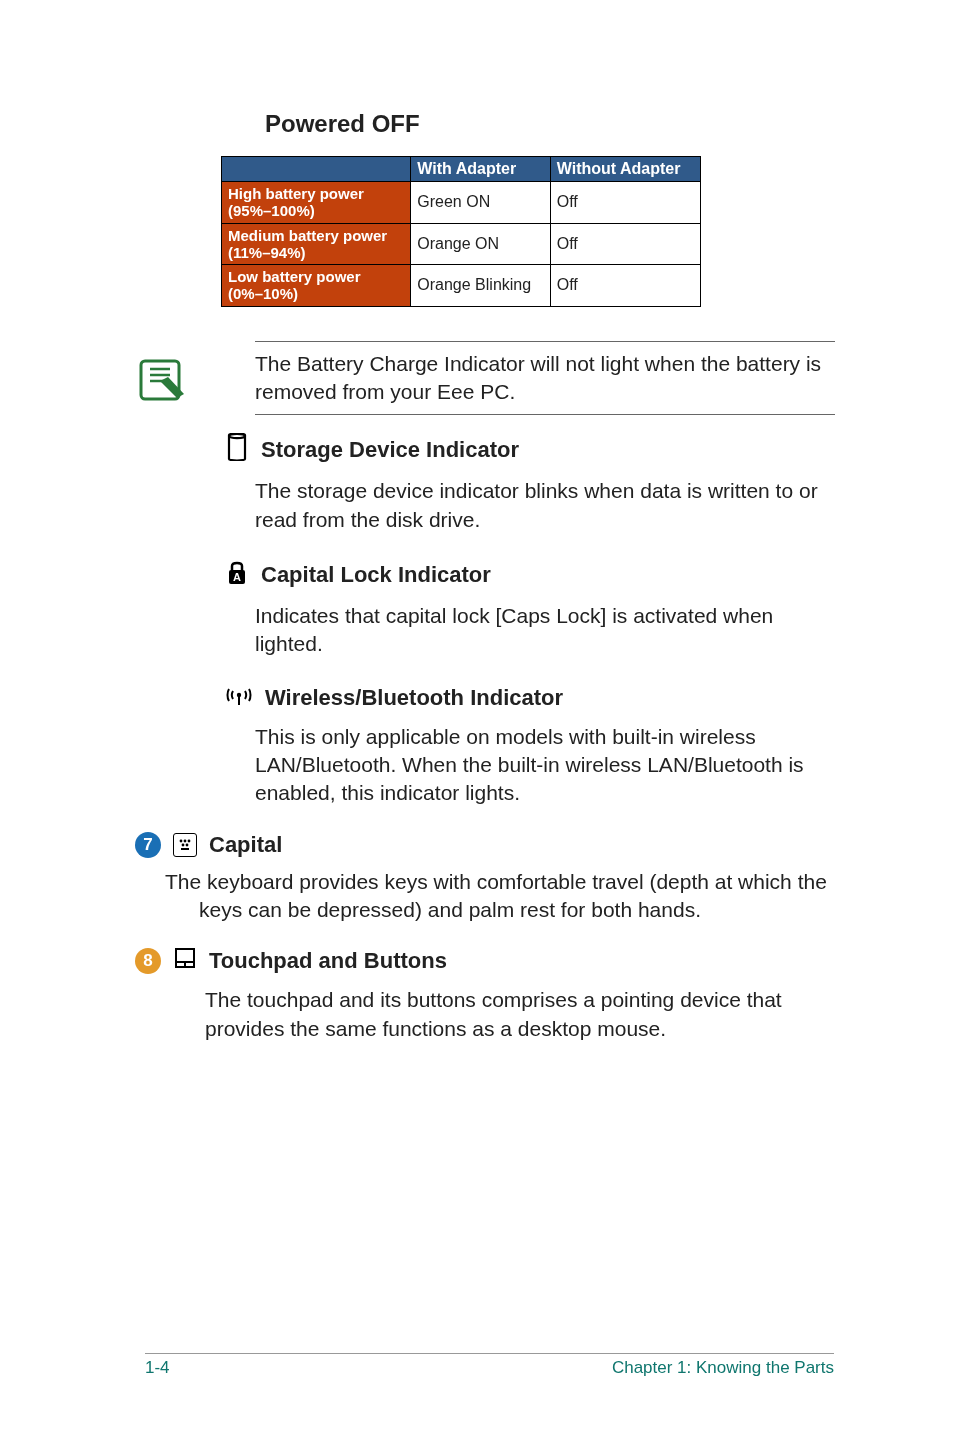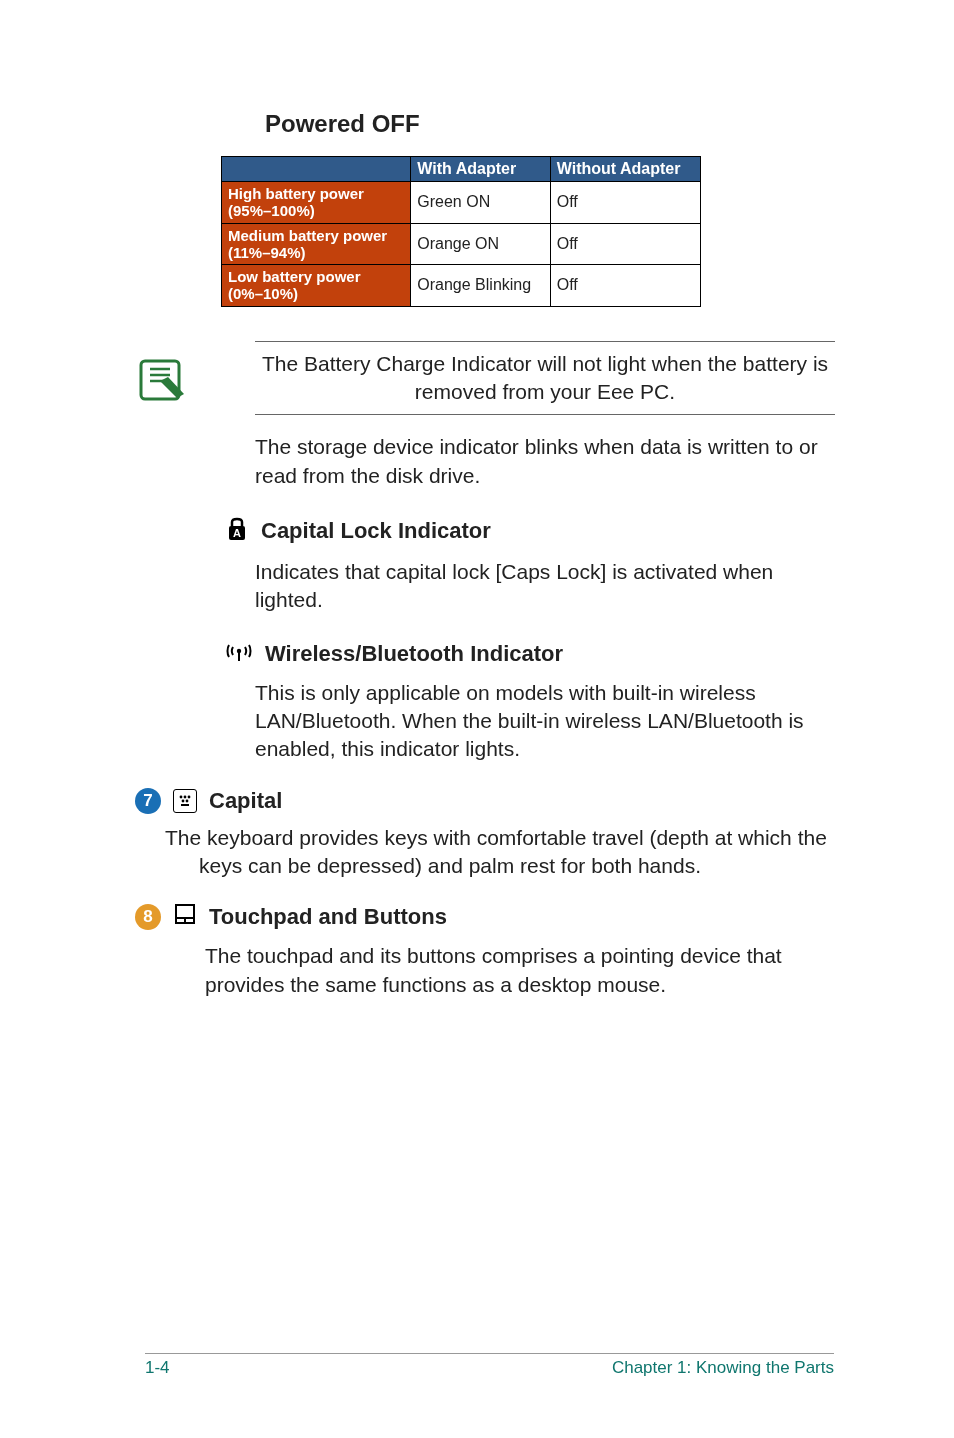--- a/index.html
+++ b/index.html
@@ -61,21 +61,20 @@
   .note-icon {
     position:absolute;
     left:-10px;
     top:14px;
   }
   .note-text-wrap {
     margin-left: 110px;
     border-top: 1px solid #666;
     border-bottom: 1px solid #666;
     padding: 8px 0;
-    text-align: center;
   }
   .note-text {
     font-size: 21px;
     line-height: 1.35;
   }
 
   .indicator-section {
     margin-left: 80px;
     margin-top: 18px;
     width: 610px;
@@ -200,20 +199,29 @@
         <path d="M15 14 L35 14 M15 20 L35 20 M15 26 L35 26" stroke="#2a7a3a" stroke-width="2.5" fill="none"></path>
         <path d="M25 26 L42 43 L49 39 L33 22 Z" fill="#2a7a3a"></path>
       </svg>
     </span>
     <div class="note-text-wrap">
       <div class="note-text">The Battery Charge Indicator will not light when the battery is removed from your Eee PC.</div>
     </div>
   </div>
 
   <div class="indicator-section">
+    <div class="ind-head">
+      <span>
+        <svg width="24" height="28" viewBox="0 0 24 28">
+          <path d="M4 2 C4 0 20 0 20 2 L20 26 C20 28 4 28 4 26 Z" fill="none" stroke="#000" stroke-width="2.2"></path>
+          <ellipse cx="12" cy="3" rx="8" ry="2.2" fill="none" stroke="#000" stroke-width="2.2"></ellipse>
+        </svg>
+      </span>
+      <span>Storage Device Indicator</span>
+    </div>
     <div class="ind-body">The storage device indicator blinks when data is written to or read from the disk drive.</div>
 
     <div class="ind-head">
       <span>
         <svg width="24" height="28" viewBox="0 0 24 28">
           <path d="M7 12 L7 8 C7 4 17 4 17 8 L17 12" fill="none" stroke="#000" stroke-width="2.5"></path>
           <rect x="4" y="12" width="16" height="14" rx="2" fill="#000"></rect>
           <text x="12" y="23" text-anchor="middle" fill="#fff" font-size="11" font-weight="700" font-family="Arial">A</text>
         </svg>
       </span>

